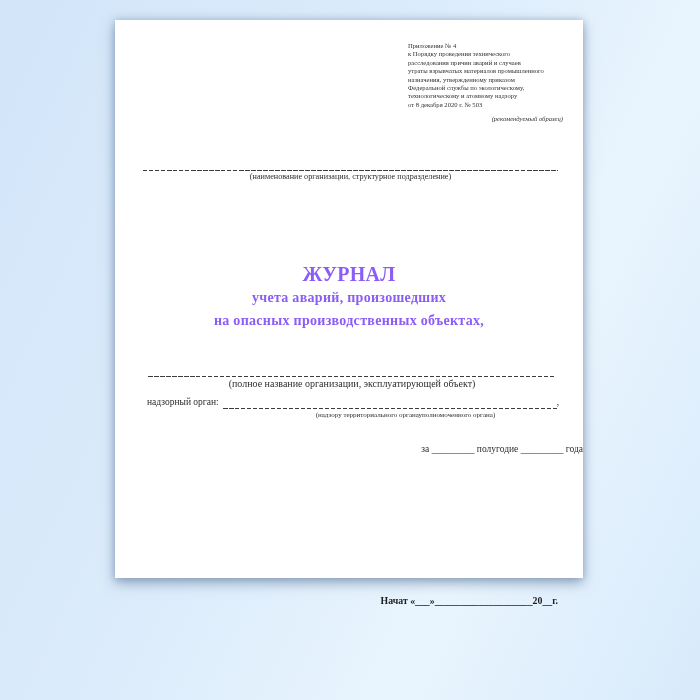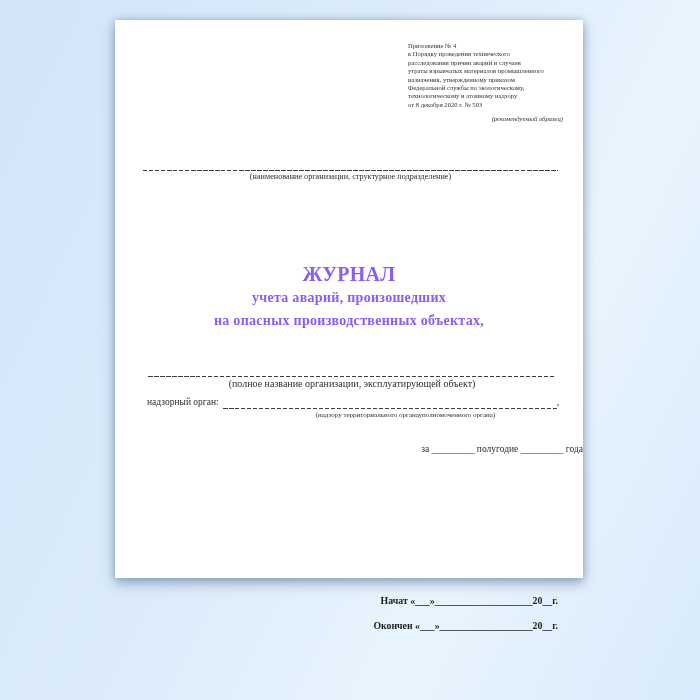--- a/index.html
+++ b/index.html
@@ -159,16 +159,15 @@
       <span class="nadzor-fill"></span>
       <span>,</span>
     </div>
     <div class="field-caption">(надзору территориального органауполномоченного органа)</div>
   </div>
 
   <div class="period">за _________ полугодие _________ года</div>
 
   <div class="dates">
     <div class="started">Начат «___»____________________20__г.</div>
-    <div class="finished">Окончен «___»___________________20__г.</div>
   </div>
 
 </div>
 
 </body></html>

